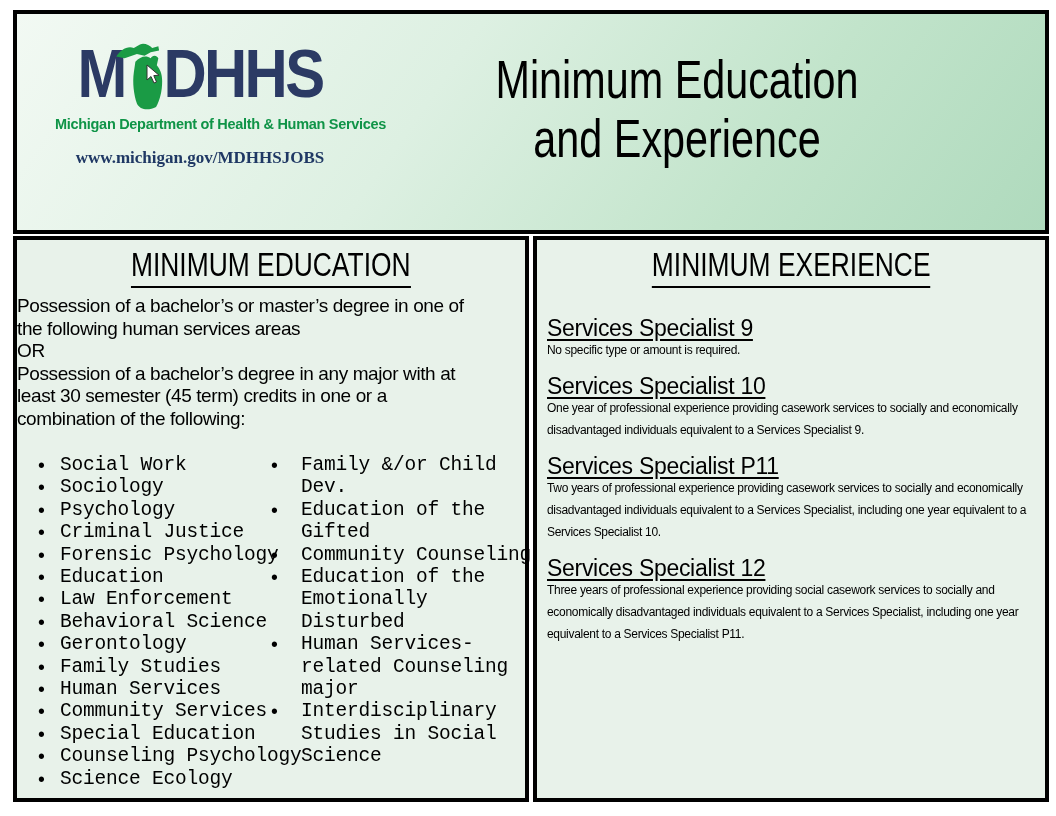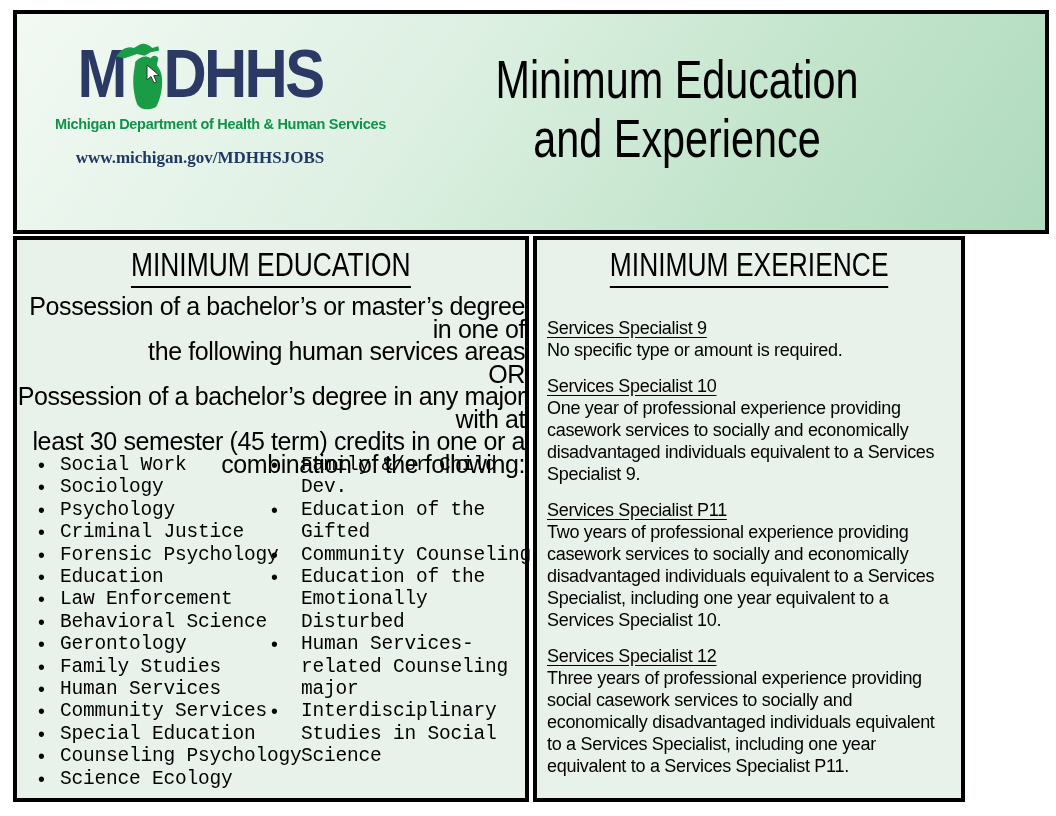--- a/index.html
+++ b/index.html
@@ -17,40 +17,40 @@
   .logo-tag{margin-top:10px;font-size:14.5px;font-weight:bold;color:#0f9447;letter-spacing:-.3px;white-space:nowrap;}
   .logo-url{margin-top:16px;font-family:"Liberation Serif",serif;font-weight:bold;font-size:17px;color:#1f3864;}
   .cursor{position:absolute;left:129px;top:50px;width:15px;height:22px;}
   .title{position:absolute;left:410px;top:36px;width:500px;text-align:center;
          font-size:53px;line-height:1.12;color:#000;}
   .cond{transform:scaleX(.78);transform-origin:center;white-space:nowrap;}
 
   
   .panel{position:absolute;top:236px;height:566px;box-sizing:border-box;border:4px solid #000;background:#e8f2ea;}
   .panel.left{left:13px;width:516px;}
-  .panel.right{left:533px;width:432px;}
+  .panel.right{left:533px;width:516px;}
   .phead{margin-top:8px;text-align:center;font-size:33px;line-height:1;}
   .phead .cond{display:inline-block;transform:scaleX(.8);}
   .phead .ul{border-bottom:2px solid #000;padding-bottom:3px;}
 
-  .intro{margin-top:14px;text-align:right;font-size:25px;line-height:22.5px;letter-spacing:-.4px;}
+  .intro{margin-top:14px;text-align:left;font-size:19px;line-height:22.5px;letter-spacing:-.4px;}
 
   .blist{position:absolute;margin:0;padding:0;list-style:none;font-size:19.5px;line-height:22.4px;letter-spacing:-.2px;}
   .blist.c1{left:21px;top:214px;}
   .blist.c2{left:254px;top:214px;width:262px;}
   .blist li{display:flex;}
   .blt{flex:0 0 22px;}
   .c2 .blt{flex:0 0 30px;}
   .blist .txt{flex:1 1 auto;font-family:Liberation Mono, monospace;}
 
   .xwrap{padding:6px 12px 0 10px;}
   .xsec{margin-top:30px;max-width:494px;}
   .xsec + .xsec{margin-top:14px;}
-  .xtitle{font-size:18px;line-height:22px;letter-spacing:-.3px;text-decoration:underline;text-underline-offset:3px;}
-  .xbody{font-size:18px;line-height:22px;letter-spacing:-.3px;}
+  .xtitle{font-size:23px;line-height:22px;letter-spacing:-.3px;text-decoration:underline;text-underline-offset:3px;}
+  .xbody{font-size:12px;line-height:22px;letter-spacing:-.3px;}
 </style>
 </head>
 <body>
 
 <div class="slide">
 
   <div class="hdr">
 
     <div class="logo">
       <div class="logo-row">

